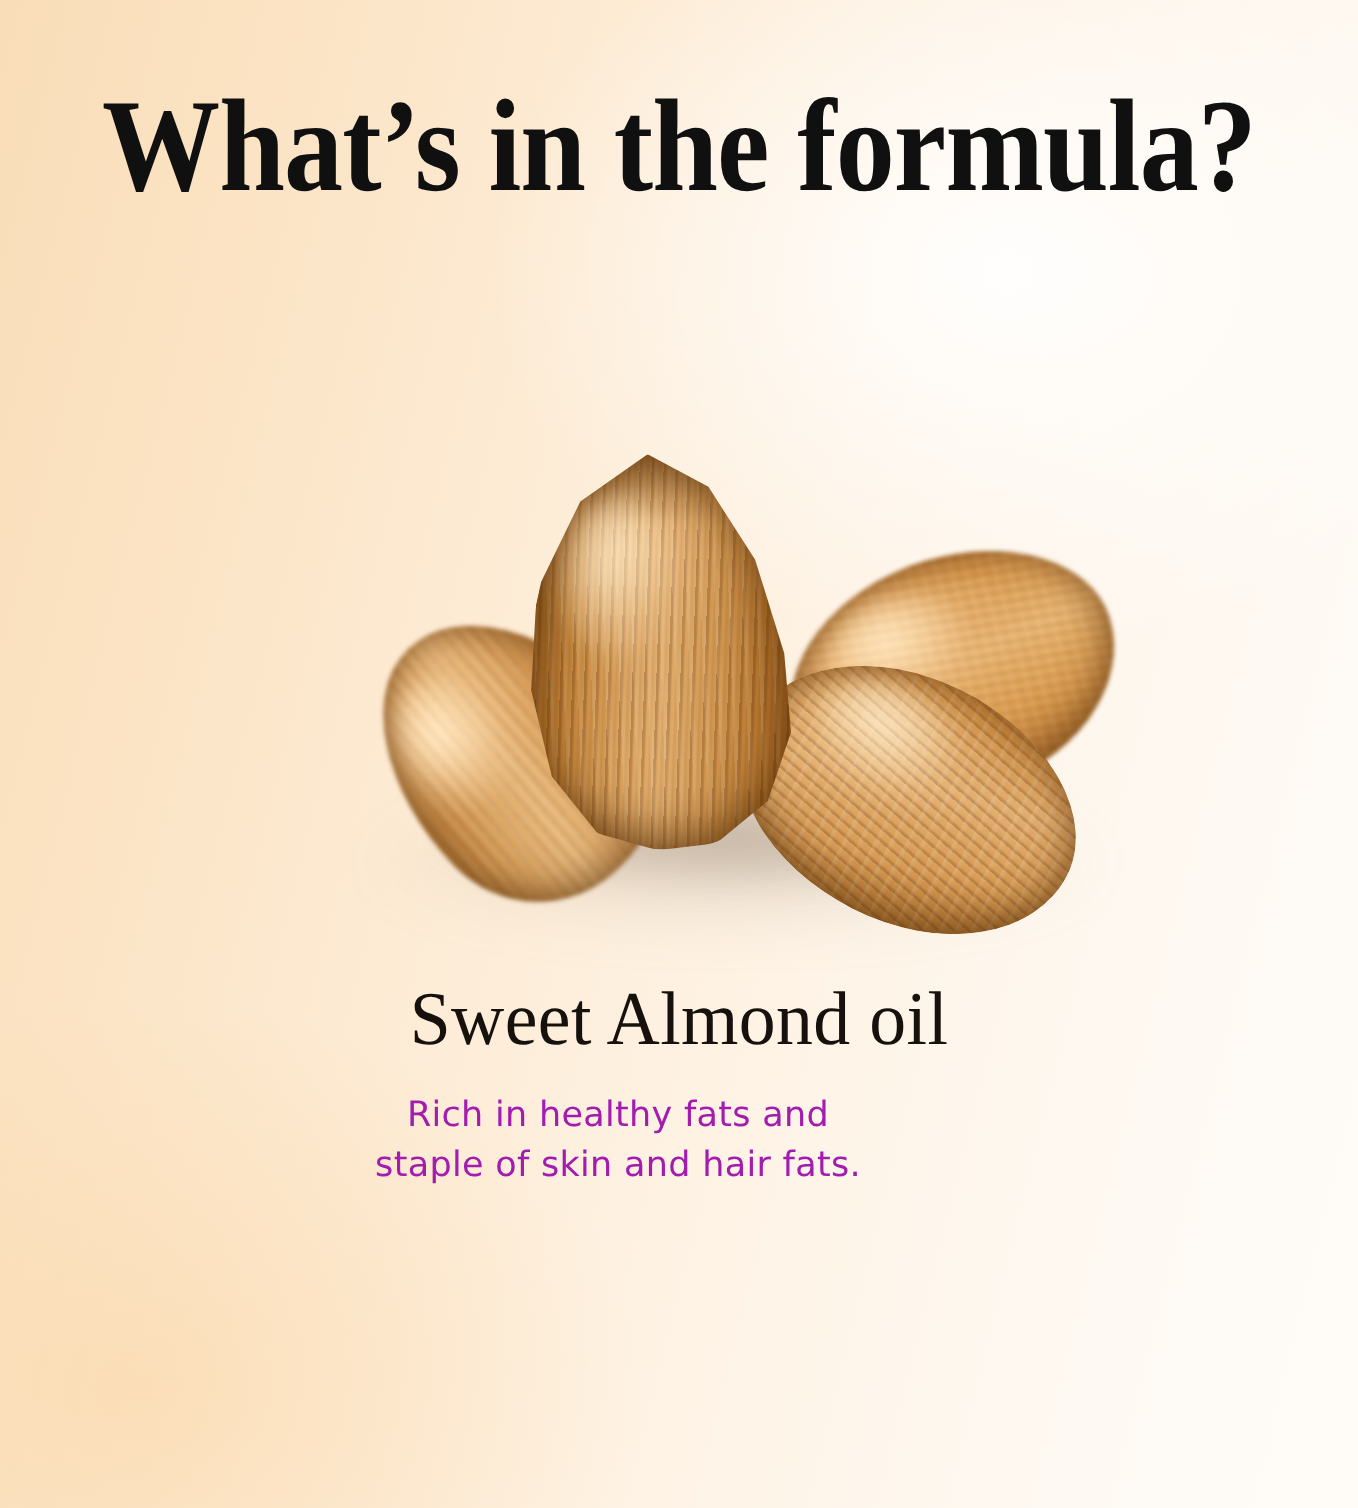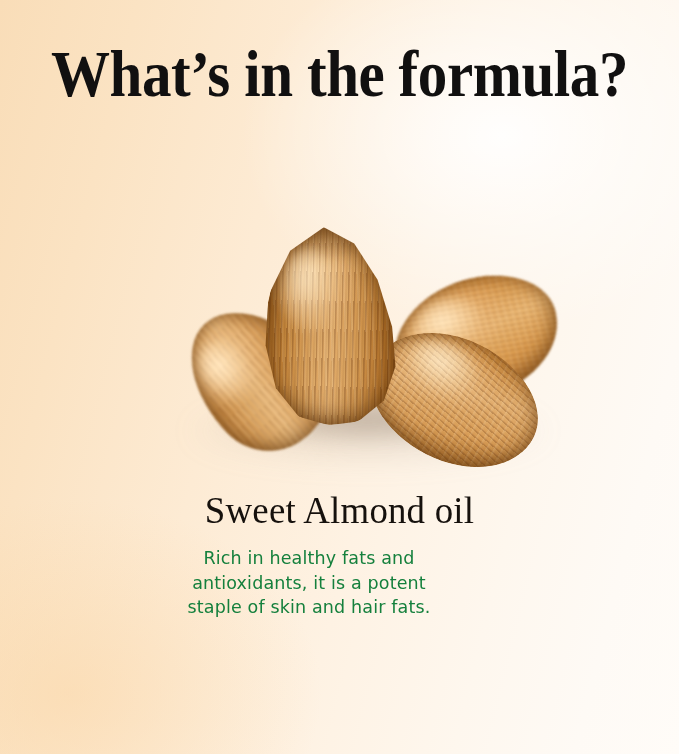--- a/index.html
+++ b/index.html
@@ -240,21 +240,21 @@
     line-height:42px;
     letter-spacing:.2px;
     transform:scaleX(.97);
   }
 
   
   #description {
     position:absolute;
     left:0; top:546px; width:618px;
     text-align:center;
-    color:#15803d;
+    color:#a21caf;
     font-family:"DejaVu Sans", sans-serif;
     font-weight:400;
     font-size:17.5px;
     line-height:24.5px;
     letter-spacing:.15px;
   }
   #description .line { display:block; }
 </style>
 </head>
 <body>
@@ -301,15 +301,14 @@
     <div class="rim"></div>
     <div class="gloss"></div>
   </div>
 
 </div>
 
 <h2 id="product-title">Sweet Almond oil</h2>
 
 <p id="description">
   <span class="line">Rich in healthy fats and</span>
-  <span class="line">antioxidants, it is a potent</span>
   <span class="line">staple of skin and hair fats.</span>
 </p>
 
 </body></html>

